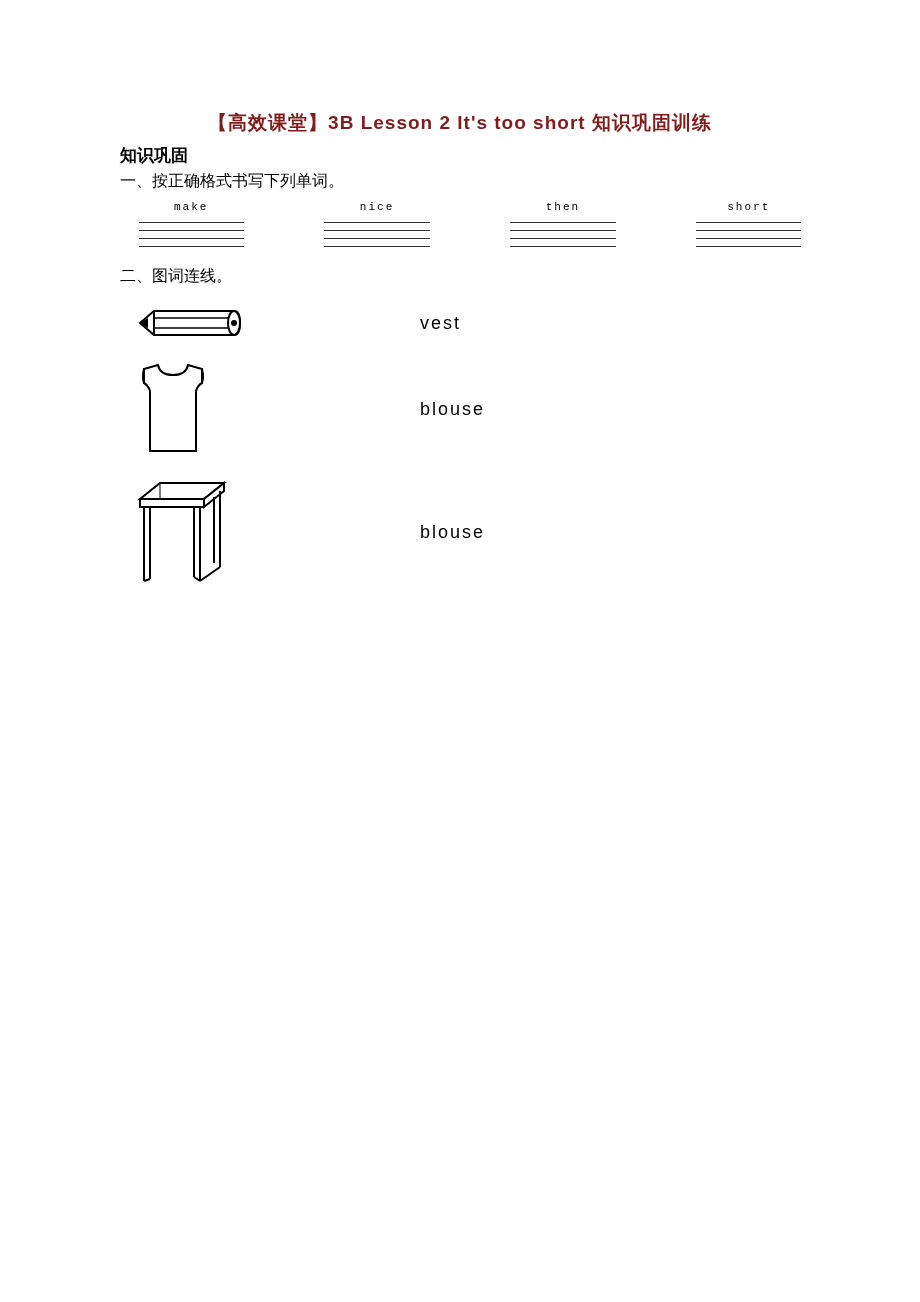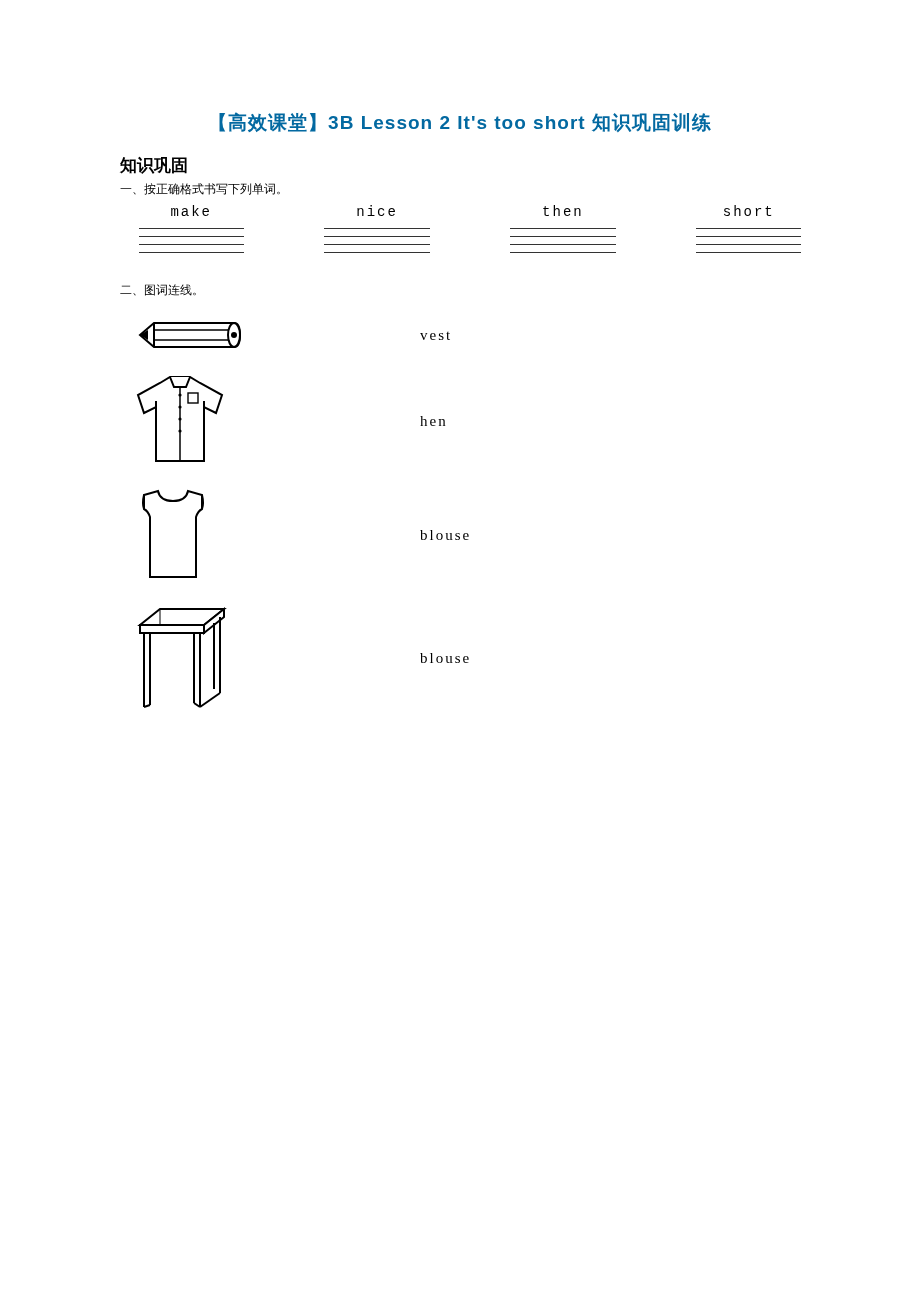--- a/index.html
+++ b/index.html
@@ -9,52 +9,52 @@
   font-family: "SimSun", "NSimSun", serif;
   font-size: 16px;
   color: #000;
   width: 920px;
 }
 .page {
   padding: 110px 120px 40px 120px;
 }
 .title {
   text-align: center;
-  color: #0369a1;
+  color: #7f1d1d;
   font-weight: bold;
   font-family: "SimHei", "SimSun", sans-serif;
   letter-spacing: 1px;
   font-size: 19px;
   margin-bottom: 8px;
 }
 .subtitle {
   font-weight: bold;
   font-family: Liberation Serif, serif;
   font-size: 17px;
-  margin-top: 18px;
+  margin-top: 8px;
 }
 .section-instr {
-  font-size: 12px;
+  font-size: 16px;
   margin-top: 4px;
   margin-bottom: 4px;
 }
 .word-row {
   display: flex;
   width: 100%;
   justify-content: space-between;
   padding-left: 10px;
 }
 .word-col {
   width: 18%;
   text-align: center;
 }
 .word-col .wordlabel {
   font-family: "Courier New", monospace;
   letter-spacing: 2px;
-  font-size: 14px;
+  font-size: 11px;
 }
 .write-lines {
   margin: 8px auto 0 auto;
   width: 86%;
 }
 .wl {
   height: 4px;
   border-top: 1.2px solid #333;
   margin-bottom: 3px;
 }
@@ -71,23 +71,23 @@
   width: 220px;
   height: 112px;
   display: flex;
   align-items: center;
   justify-content: flex-start;
 }
 .imgcell svg {
   display: block;
 }
 .labelcell {
-  font-family: Liberation Serif, serif;
+  font-family: Liberation Sans, sans-serif;
   letter-spacing: 2px;
-  font-size: 15px;
+  font-size: 18px;
   padding-left: 70px;
 }
 </style>
 </head>
 <body>
 
 <div class="page">
 
   <div class="title">【高效课堂】3B Lesson 2  It's too short 知识巩固训练</div>
 
@@ -127,58 +127,40 @@
       <span class="wordlabel">short</span>
       <div class="write-lines">
         <div class="wl"></div>
           <div class="wl"></div>
           <div class="wl"></div>
           <div class="wl"></div>
       </div>
     </div>
   </div>
 
-  <div class="section-instr" style="margin-top:22px">二、图词连线。</div>
+  <div class="section-instr" style="margin-top:12px">二、图词连线。</div>
 
   <div class="match-grid">
 
     <div class="match-row">
       <div class="imgcell" style="height:56px;">
 
         <svg width="120" height="44" viewBox="0 0 120 44">
           <path d="M10 22 L24 10 L104 10 Q110 10 110 22 Q110 34 104 34 L24 34 Z" fill="#fff" stroke="#000" stroke-width="2"></path>
           <line x1="24" y1="10" x2="24" y2="34" stroke="#000" stroke-width="2"></line>
           <line x1="24" y1="17" x2="104" y2="17" stroke="#000" stroke-width="1.4"></line>
           <line x1="24" y1="27" x2="104" y2="27" stroke="#000" stroke-width="1.4"></line>
           <ellipse cx="104" cy="22" rx="6" ry="12" fill="#fff" stroke="#000" stroke-width="2"></ellipse>
           <circle cx="104" cy="22" r="3" fill="#000"></circle>
           <polygon points="10,22 18,17 18,27" fill="#000"></polygon>
         </svg>
       </div>
       <div class="labelcell">vest</div>
     </div>
 
-    <div class="match-row">
-      <div class="imgcell">
-
-        <svg width="100" height="96" viewBox="0 0 100 96">
-          <path d="M30 10 L40 4 L60 4 L70 10 L92 22 L86 40 L74 34 L74 88 L26 88 L26 34 L14 40 L8 22 Z" fill="#fff" stroke="#000" stroke-width="2"></path>
-          <path d="M40 4 L44 14 L56 14 L60 4" fill="#fff" stroke="#000" stroke-width="2"></path>
-          <line x1="50" y1="14" x2="50" y2="88" stroke="#000" stroke-width="1.5"></line>
-          <circle cx="50" cy="22" r="1.6" fill="#000"></circle>
-          <circle cx="50" cy="34" r="1.6" fill="#000"></circle>
-          <circle cx="50" cy="46" r="1.6" fill="#000"></circle>
-          <circle cx="50" cy="58" r="1.6" fill="#000"></circle>
-          <rect x="58" y="20" width="10" height="10" fill="none" stroke="#000" stroke-width="1.4"></rect>
-          <line x1="26" y1="34" x2="26" y2="28" stroke="#000" stroke-width="2"></line>
-          <line x1="74" y1="34" x2="74" y2="28" stroke="#000" stroke-width="2"></line>
-        </svg>
-      </div>
-      <div class="labelcell">hen</div>
-    </div>
 
     <div class="match-row">
       <div class="imgcell">
 
         <svg width="86" height="96" viewBox="0 0 86 96">
           <path d="M14 8 L28 4 Q30 14 43 14 Q56 14 58 4 L72 8 L72 22 Q68 24 66 30 L66 90 L20 90 L20 30 Q18 24 14 22 Z" fill="#fff" stroke="#000" stroke-width="2"></path>
           <path d="M14 8 Q12 16 14 22" fill="none" stroke="#000" stroke-width="2"></path>
           <path d="M72 8 Q74 16 72 22" fill="none" stroke="#000" stroke-width="2"></path>
         </svg>
       </div>

